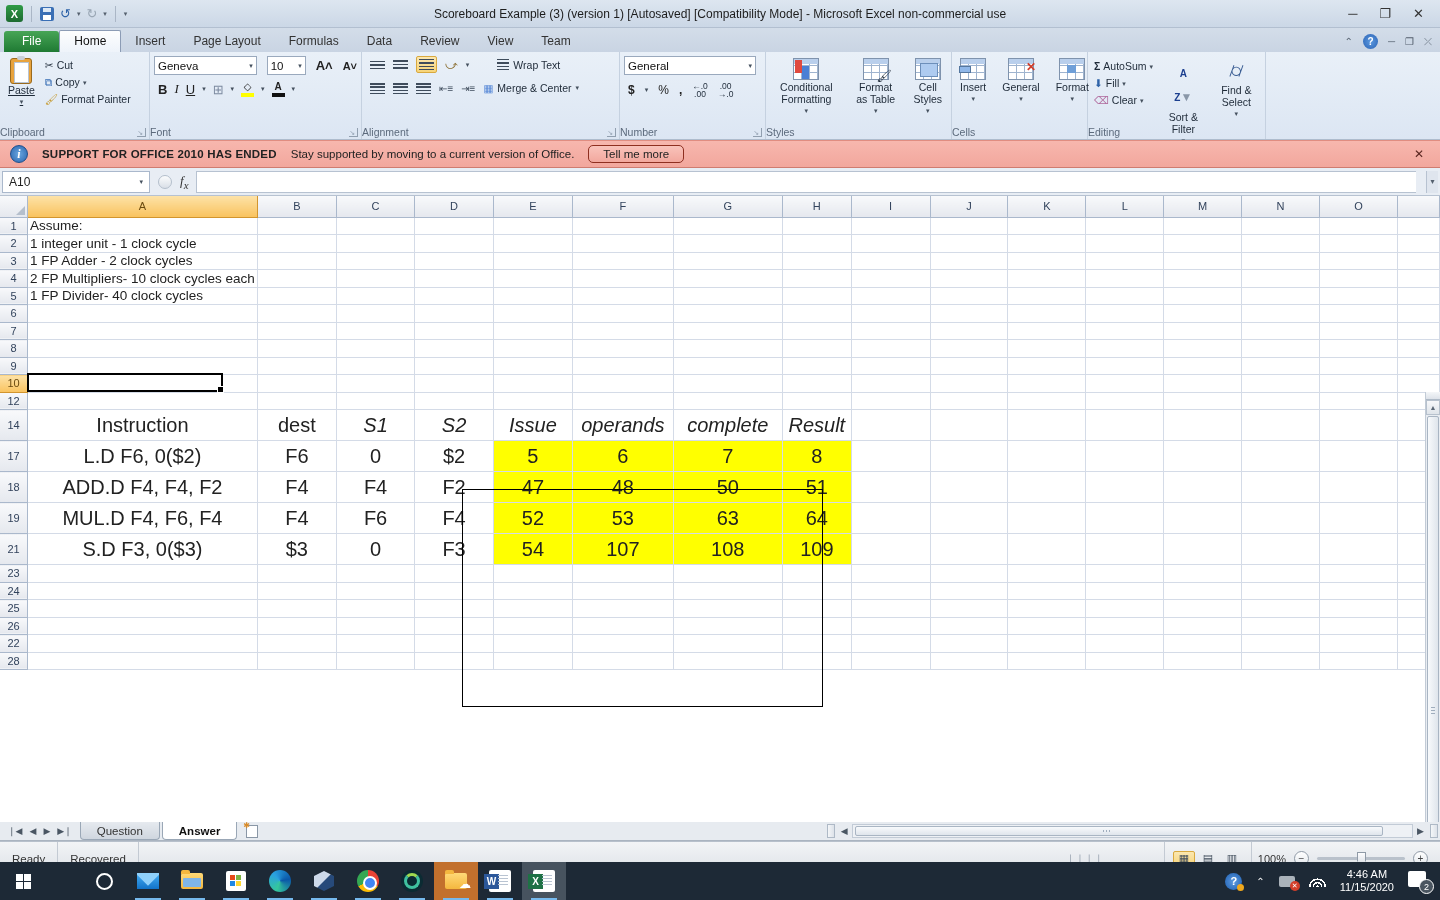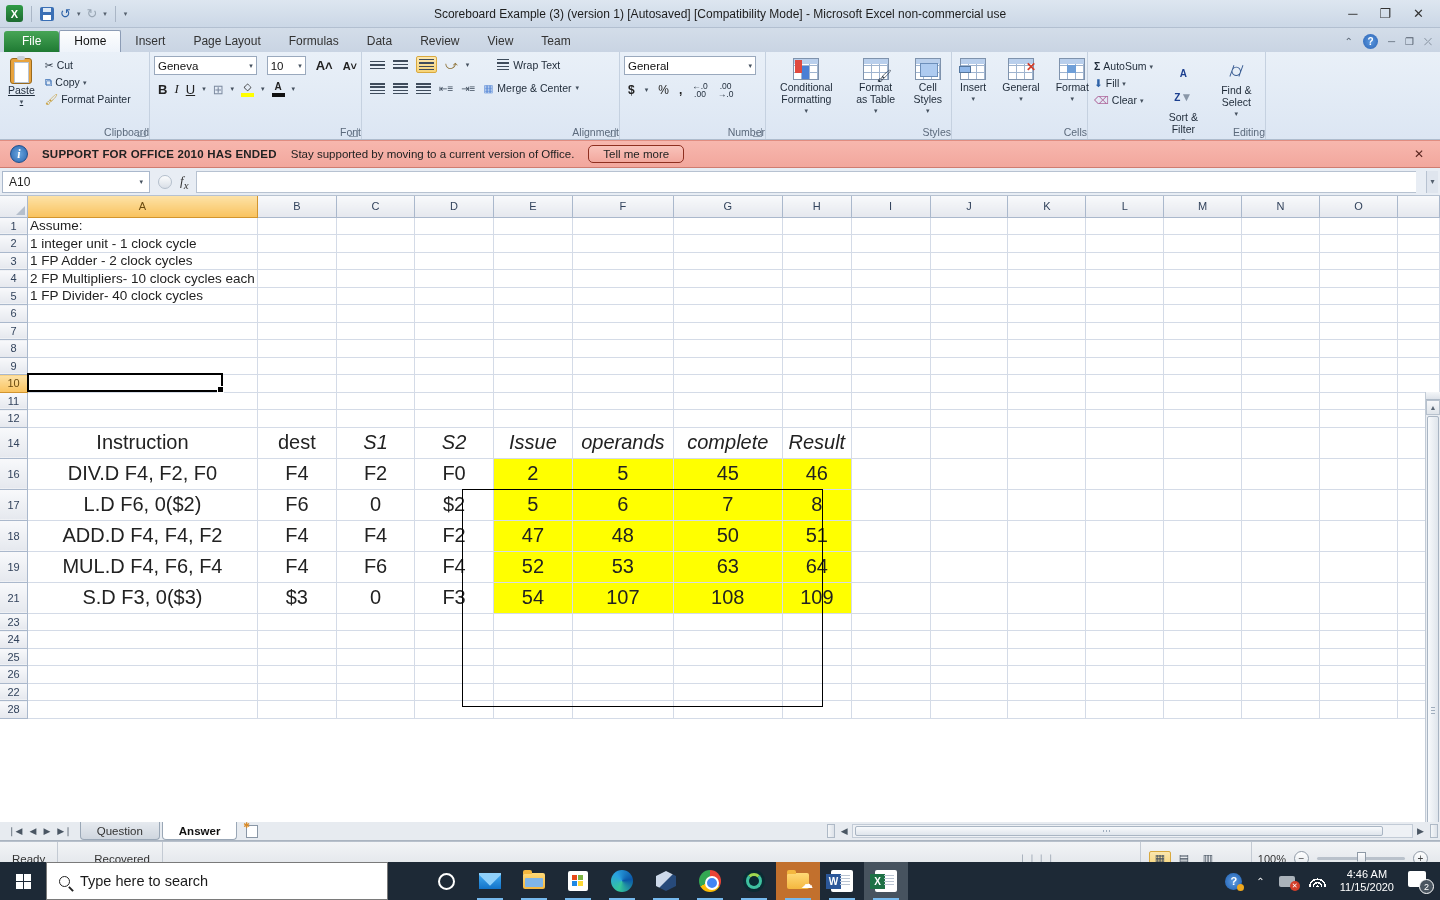--- a/index.html
+++ b/index.html
@@ -35,21 +35,21 @@
     border-radius:2px 2px 0 0; color:#111; }
   .tabrow-right { margin-left:auto; display:flex; align-items:center; gap:10px; padding-right:8px; padding-bottom:3px; }
   .tabrow-right .help { width:15px; height:15px; border-radius:50%; background:radial-gradient(#5d9ae0,#2a62b4);
     color:#fff; font-size:10px; font-weight:bold; display:flex; align-items:center; justify-content:center; }
   .tabrow-right span { color:#55606e; font-size:10px; }
 
   
   #ribbon { top:52px; height:88px; background:linear-gradient(#e9f0f8,#dce6f3);
     border-bottom:1px solid #aebccd; display:flex; }
   .rgroup { position:relative; height:100%; border-right:1px solid #c5d1e0; padding:4px 4px 16px; }
-  .rgroup-label { position:absolute; bottom:1px; left:0; right:0; text-align:right;
+  .rgroup-label { position:absolute; bottom:1px; left:0; right:0; text-align:left;
     font-size:10.5px; color:#5c6a7c; }
   .dlg { position:absolute; bottom:2px; right:3px; width:9px; height:9px; border-left:1px solid #7f8e9f;
     border-top:1px solid #7f8e9f; transform:rotate(180deg); opacity:.8; }
   .dlg::after { content:"↘"; font-size:7px; color:#7f8e9f; position:absolute; right:0; top:-1px; transform:rotate(180deg);}
   .bigbtn { display:flex; flex-direction:column; align-items:center; justify-content:flex-start;
     font-size:10.5px; color:#1e2a38; text-align:center; padding:2px 4px; line-height:12px; }
   .bigbtn .bicon { font-size:20px; line-height:24px; margin-bottom:2px; }
   .drop { font-size:7px; color:#44505e; }
   .smallbtn { display:flex; align-items:center; gap:3px; font-size:10.5px; color:#1e2a38; padding:1px 2px; line-height:13px; }
 
@@ -172,21 +172,21 @@
   .hsplit { width:8px; background:linear-gradient(90deg,#f4f6f8,#dde2e9); border:1px solid #aeb9c6; margin:2px 2px; }
   .harrow { display:flex; align-items:center; padding:0 4px; color:#4a5663; font-size:9px; }
   .htrack { flex:1; margin:2px 0; background:#eef1f5; border:1px solid #c2cbd6; position:relative; }
   .hthumb { position:absolute; left:2px; top:1px; bottom:1px; width:528px;
     background:linear-gradient(#f8fafc,#dfe5ec); border:1px solid #a9b5c3; border-radius:2px; }
   .hthumb::after { content:""; position:absolute; left:247px; top:3px; bottom:3px; width:8px;
     background:repeating-linear-gradient(90deg,#9fadbd 0 1px, transparent 1px 3px); }
 
   
   #statusbar { top:841px; height:34px; background:linear-gradient(#f2f4f6,#dde1e7);
-    border-top:1px solid #b7c0cb; display:flex; align-items:center; font-size:11.5px; color:#333;gap:24px; }
+    border-top:1px solid #b7c0cb; display:flex; align-items:center; font-size:11.5px; color:#333; }
   .scell { padding:0 12px; height:100%; display:flex; align-items:center; border-right:1px solid #c3cad3; }
   .sb-grip { margin-left:auto; color:#9fa9b5; font-size:10px; letter-spacing:1px; padding-right:60px; }
   .viewbtns { display:flex; align-items:center; gap:2px; padding:0 8px; border-left:1px solid #c3cad3; height:100%; }
   .vb { width:22px; height:16px; display:flex; align-items:center; justify-content:center;
     font-size:11px; color:#44505e; border:1px solid transparent; }
   .vb.active { background:linear-gradient(#fbe7b0,#f7d478); border:1px solid #d9a93f; border-radius:2px; }
   .zoomctl { display:flex; align-items:center; gap:8px; padding:0 12px 0 6px; border-left:1px solid #c3cad3; height:100%; }
   .zbtn { width:15px; height:15px; border-radius:50%; border:1px solid #8f9aa7; background:linear-gradient(#fff,#e4e8ed);
     display:flex; align-items:center; justify-content:center; font-size:10px; color:#444; }
   .ztrack { width:88px; height:3px; background:#b9c1cb; border-radius:2px; position:relative; }
@@ -699,39 +699,20 @@
           <td class=""></td>
           <td class=""></td>
           <td class=""></td>
           <td class=""></td>
           <td class=""></td>
           <td class=""></td>
           <td class=""></td>
           <td class=""></td>
         </tr>
         <tr style="height:17.5px">
-          <td class="gut">11</td>
-          <td class=""></td>
-          <td class=""></td>
-          <td class=""></td>
-          <td class=""></td>
-          <td class=""></td>
-          <td class=""></td>
-          <td class=""></td>
-          <td class=""></td>
-          <td class=""></td>
-          <td class=""></td>
-          <td class=""></td>
-          <td class=""></td>
-          <td class=""></td>
-          <td class=""></td>
-          <td class=""></td>
-          <td class=""></td>
-        </tr>
-        <tr style="height:17.5px">
           <td class="gut">12</td>
           <td class=""></td>
           <td class=""></td>
           <td class=""></td>
           <td class=""></td>
           <td class=""></td>
           <td class=""></td>
           <td class=""></td>
           <td class=""></td>
           <td class=""></td>
@@ -756,39 +737,20 @@
           <td class=""></td>
           <td class=""></td>
           <td class=""></td>
           <td class=""></td>
           <td class=""></td>
           <td class=""></td>
           <td class=""></td>
           <td class=""></td>
         </tr>
         <tr style="height:31px">
-          <td class="gut">16</td>
-          <td class="big">DIV.D F4, F2, F0</td>
-          <td class="big">F4</td>
-          <td class="big">F2</td>
-          <td class="big">F0</td>
-          <td class="big yel">2</td>
-          <td class="big yel">5</td>
-          <td class="big yel">45</td>
-          <td class="big yel">46</td>
-          <td class=""></td>
-          <td class=""></td>
-          <td class=""></td>
-          <td class=""></td>
-          <td class=""></td>
-          <td class=""></td>
-          <td class=""></td>
-          <td class=""></td>
-        </tr>
-        <tr style="height:31px">
           <td class="gut">17</td>
           <td class="big">L.D F6, 0($2)</td>
           <td class="big">F6</td>
           <td class="big">0</td>
           <td class="big">$2</td>
           <td class="big yel">5</td>
           <td class="big yel">6</td>
           <td class="big yel">7</td>
           <td class="big yel">8</td>
           <td class=""></td>
@@ -1025,24 +987,20 @@
 </div>
 
 <div class="band" id="taskbar">
   <div class="start">
     <span class="winlogo">
         <i></i>
         <i></i>
         <i></i>
         <i></i>
       </span>
-  </div>
-  <div class="searchbox">
-    <span class="mag"></span>
-    <span>Type here to search</span>
   </div>
   <div class="tb-item" style="margin-left:36px">
       <span class="cortana"></span>
     </div>
   <div class="tb-item running">
       <span class="mail-ic"></span>
     </div>
   <div class="tb-item running">
       <span class="folder-ic front"></span>
     </div>

